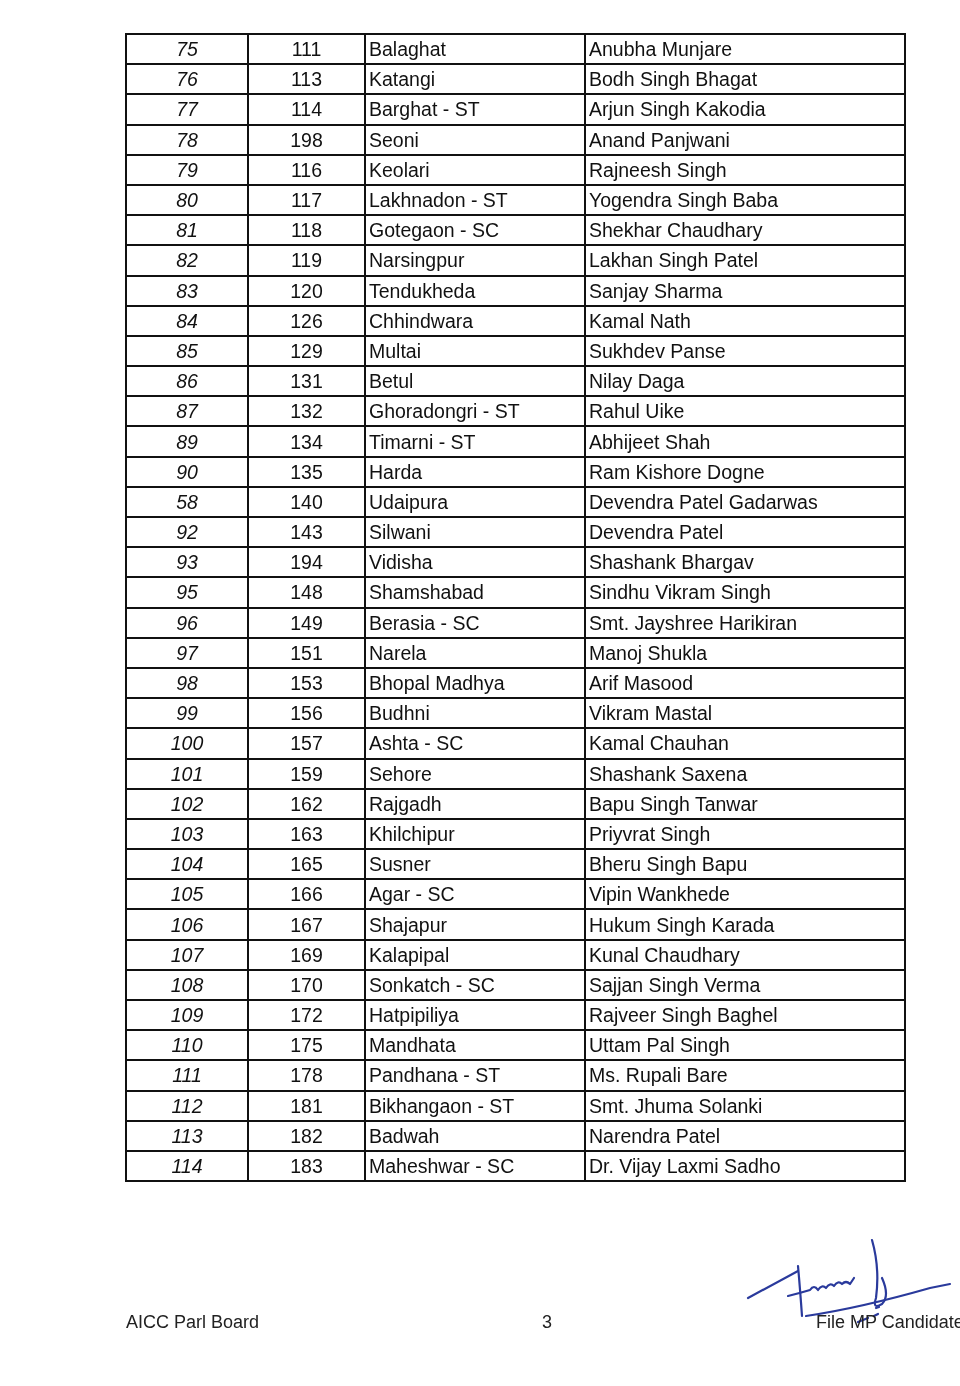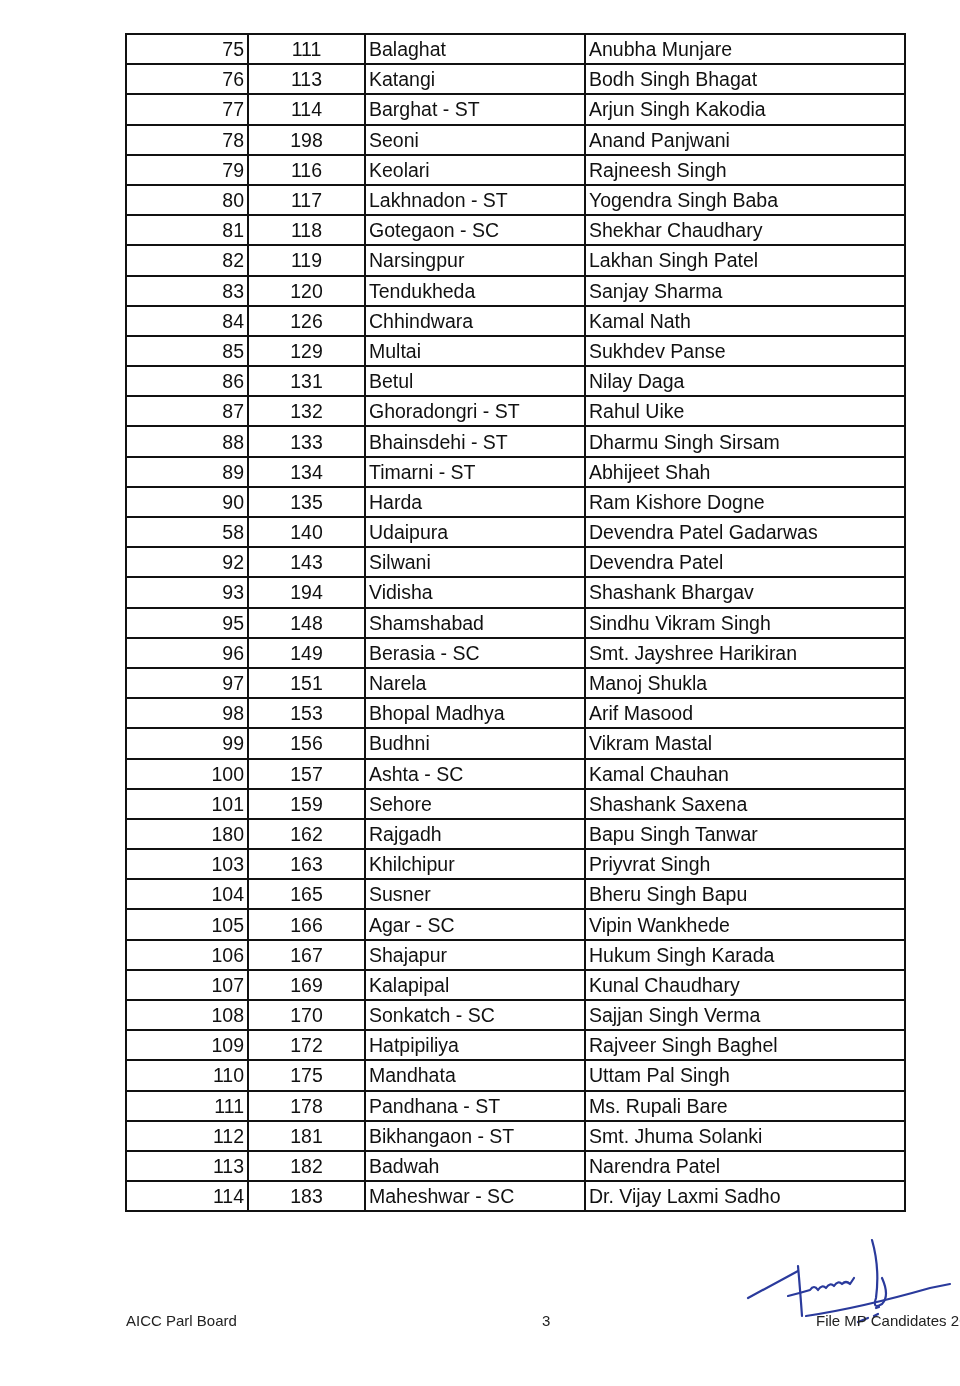--- a/index.html
+++ b/index.html
@@ -10,25 +10,25 @@
     border: 2px solid #111;
   }
   #tbl td {
     border: 2px solid #111;
     height: 28.2px;
     padding: 0 3px;
     font-size: 19.5px;
     line-height: 28px;
     white-space: nowrap;
   }
-  #tbl td.c1 { width: 114px; text-align: right; }
+  #tbl td.c1 { width: 114px; text-align: center; font-style: italic; }
   #tbl td.c2 { width: 109px; text-align: center; }
   #tbl td.c3 { width: 212px; text-align: left; }
   #tbl td.c4 { width: 312px; text-align: left; }
-  .footer { position: absolute; top: 1312px; font-size: 15px; color: #222; font-family: "Liberation Sans", sans-serif; }
+  .footer { position: absolute; top: 1312px; font-size: 18px; color: #222; font-family: "Liberation Sans", sans-serif; }
   #f-left { left: 126px; }
   #f-center { left: 542px; }
   #f-right { left: 816px; white-space: nowrap; }
   #signature { position: absolute; left: 740px; top: 1238px; width: 220px; height: 92px; }
 </style>
 </head>
 <body>
 
 <table id="tbl">
   <tbody id="tbody">
@@ -104,26 +104,20 @@
         <td class="c3">Betul</td>
         <td class="c4">Nilay Daga</td>
       </tr>
       <tr>
         <td class="c1">87</td>
         <td class="c2">132</td>
         <td class="c3">Ghoradongri - ST</td>
         <td class="c4">Rahul Uike</td>
       </tr>
       <tr>
-        <td class="c1">88</td>
-        <td class="c2">133</td>
-        <td class="c3">Bhainsdehi - ST</td>
-        <td class="c4">Dharmu Singh Sirsam</td>
-      </tr>
-      <tr>
         <td class="c1">89</td>
         <td class="c2">134</td>
         <td class="c3">Timarni - ST</td>
         <td class="c4">Abhijeet Shah</td>
       </tr>
       <tr>
         <td class="c1">90</td>
         <td class="c2">135</td>
         <td class="c3">Harda</td>
         <td class="c4">Ram Kishore Dogne</td>
@@ -182,21 +176,21 @@
         <td class="c3">Ashta - SC</td>
         <td class="c4">Kamal Chauhan</td>
       </tr>
       <tr>
         <td class="c1">101</td>
         <td class="c2">159</td>
         <td class="c3">Sehore</td>
         <td class="c4">Shashank Saxena</td>
       </tr>
       <tr>
-        <td class="c1">180</td>
+        <td class="c1">102</td>
         <td class="c2">162</td>
         <td class="c3">Rajgadh</td>
         <td class="c4">Bapu Singh Tanwar</td>
       </tr>
       <tr>
         <td class="c1">103</td>
         <td class="c2">163</td>
         <td class="c3">Khilchipur</td>
         <td class="c4">Priyvrat Singh</td>
       </tr>

